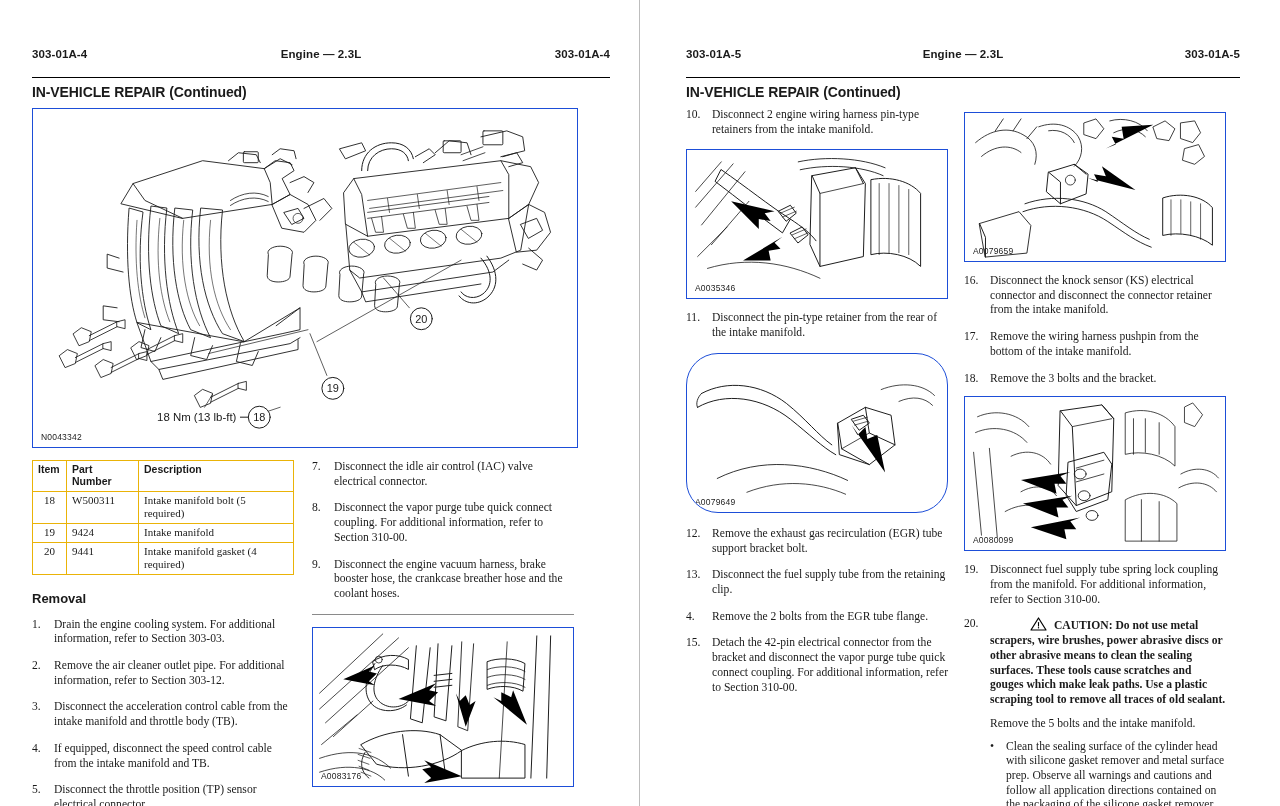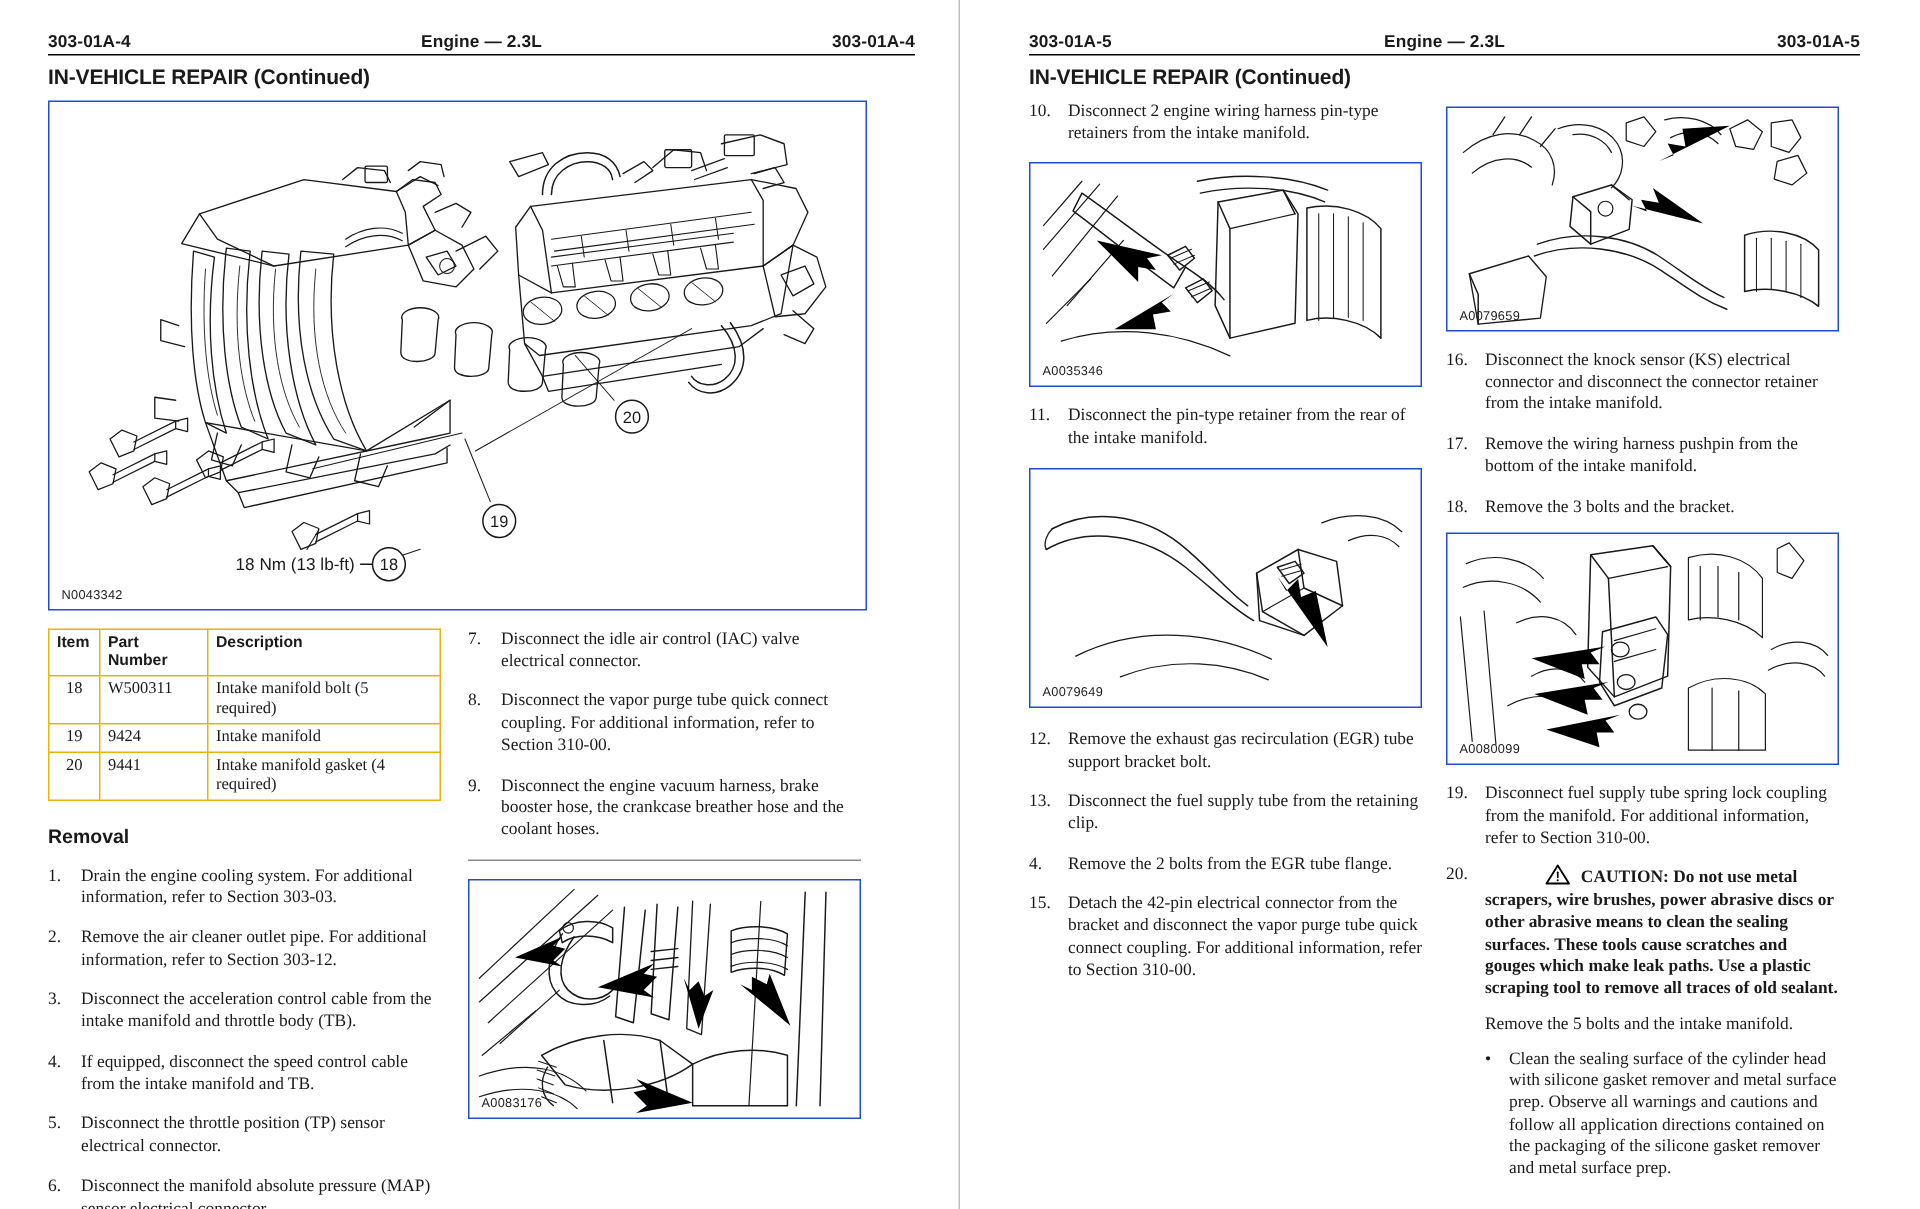--- a/index.html
+++ b/index.html
@@ -18,22 +18,23 @@
     width: 1px; background: #bdbdbd;
   }
   .page { position: relative; width: 640px; height: 806px; padding: 22px 30px 0 32px; }
   .page.right { padding-left: 46px; padding-right: 40px; }
 
   
   .runhead {
     display: flex; justify-content: space-between; align-items: baseline;
     font-family: "Liberation Sans", sans-serif;
     font-weight: bold; font-size: 11.5px; letter-spacing: .1px;
-    padding-bottom: 2px;
+    padding-bottom: 17px;
     border-bottom: 1.6px solid #000;
+    margin-top: 26px;
   }
   .runhead .mid { font-size: 11.5px; }
   .section-title {
     font-family: "Liberation Sans", sans-serif;
     font-weight: bold; font-size: 14px;
     margin-top: 6px; margin-bottom: 8px;
     letter-spacing: -.1px;
   }
 
   
@@ -91,21 +92,21 @@
 
   .rule-top { border-top: 1px solid #8a8a8a; margin: 4px 0 12px 0; }
 
   .fig-small { width: 262px; height: 160px; margin-top: 4px; }
 
   
   .rcols { display: flex; gap: 16px; }
   .rcol { width: 262px; }
 
   .fig-r1 { width: 262px; height: 150px; margin: 6px 0 0 0; }
-  .fig-r2 { width: 262px; height: 160px; margin: 6px 0 0 0; }
+  .fig-r2 { width: 262px; height: 160px; margin: 6px 0 0 0; border-radius: 32px; }
   .fig-r3 { width: 262px; height: 150px; margin: 0 0 0 0; }
   .fig-r4 { width: 262px; height: 155px; margin: 6px 0 0 0; }
 
   .caution-block { font-size: 11.6px; line-height: 1.27; }
   .caution-head { font-weight: bold; margin-left: 40px; }
   .warn-tri { display: inline-block; vertical-align: -2px; margin-right: 4px; }
   ul.bullets { list-style: none; margin: 8px 0 0 0; padding: 0; }
   ul.bullets > li { display: flex; font-size: 11.6px; line-height: 1.27; }
   ul.bullets > li .dot { width: 16px; flex: 0 0 16px; text-align: left; }
   .plain-para { margin-top: 9px; font-size: 11.6px; line-height: 1.27; }

